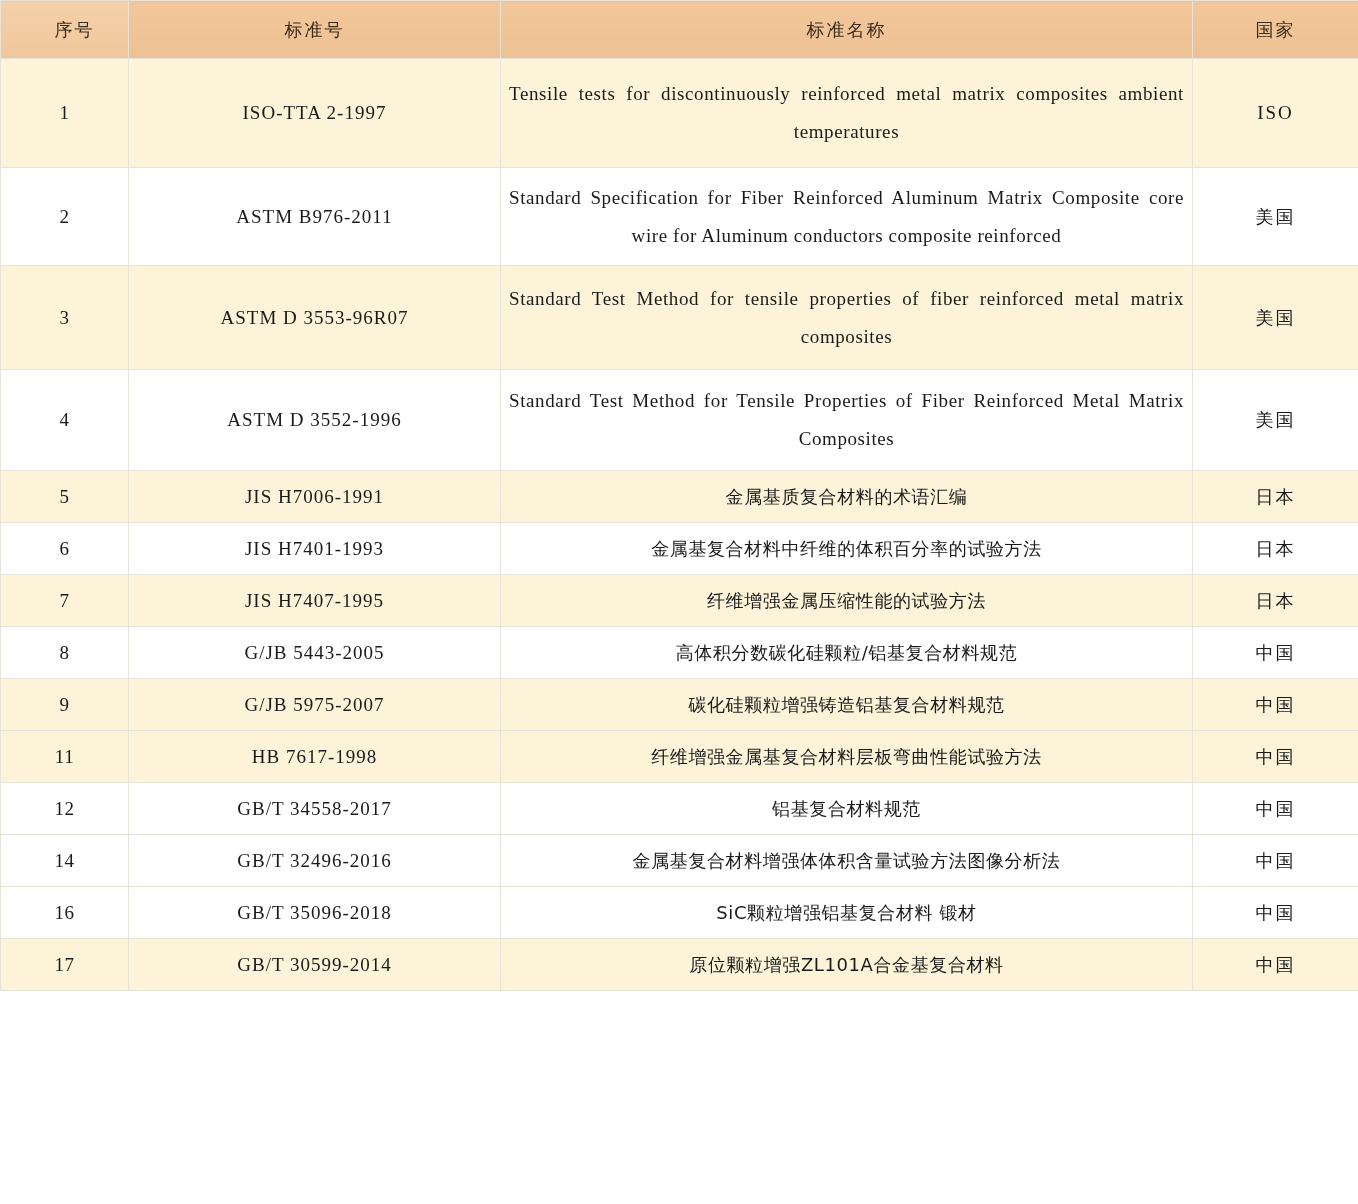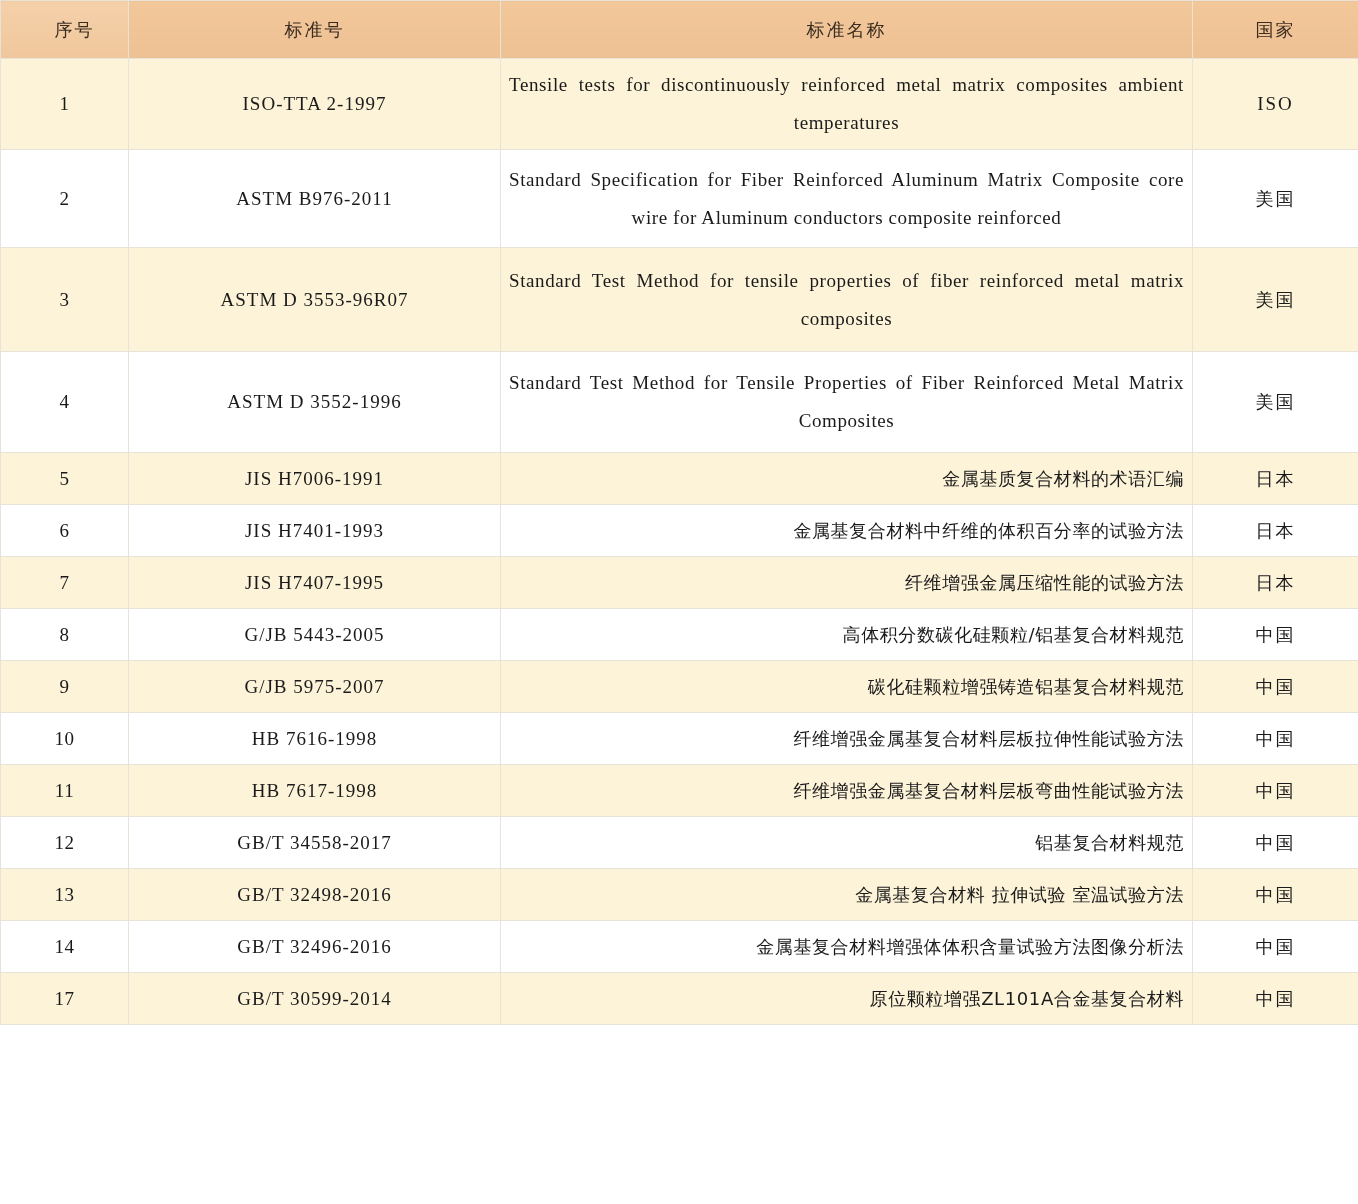--- a/index.html
+++ b/index.html
@@ -61,41 +61,41 @@
   }
   td.num {
     font-size: 19px;
     letter-spacing: 0.5px;
   }
   td.code {
     letter-spacing: 1px;
     margin-top: 44px;
   }
   td.name {
-    text-align: right;
+    text-align: center;
     padding-left: 14px;
     padding-right: 14px;
     letter-spacing: 0.6px;
   }
   td.name.justify {
     text-align: justify;
     text-align-last: center;
     line-height: 2.0;
   }
   td.country {
     letter-spacing: 2px;
   }
   .cn {
     font-family: "DejaVu Sans", "Liberation Sans", sans-serif;
     font-size: 18px;
     letter-spacing: 1.5px;
     margin-left: 16px;
   }
   
-  tr.h1 td { height: 91px; }
+  tr.h1 td { height: 109px; }
   tr.h2 td { height: 98px; }
   tr.h3 td { height: 104px; }
   tr.h4 td { height: 101px; }
   tr.h-s td { height: 52px; }
 </style>
 </head>
 <body>
 
 <div class="table-wrap">
   <table class="std-table">
@@ -171,56 +171,50 @@
         <td class="country cn">中国</td>
       </tr>
 
       <tr class="shade h-s">
         <td class="num">9</td>
         <td class="code">G/JB 5975-2007</td>
         <td class="name cn">碳化硅颗粒增强铸造铝基复合材料规范</td>
         <td class="country cn">中国</td>
       </tr>
 
-      <tr class="plain h-s">
-        <td class="num">10</td>
-        <td class="code">HB 7616-1998</td>
-        <td class="name cn">纤维增强金属基复合材料层板拉伸性能试验方法</td>
-        <td class="country cn">中国</td>
-      </tr>
 
       <tr class="shade h-s">
         <td class="num">11</td>
         <td class="code">HB 7617-1998</td>
         <td class="name cn">纤维增强金属基复合材料层板弯曲性能试验方法</td>
         <td class="country cn">中国</td>
       </tr>
 
       <tr class="plain h-s">
         <td class="num">12</td>
         <td class="code">GB/T 34558-2017</td>
         <td class="name cn">铝基复合材料规范</td>
         <td class="country cn">中国</td>
       </tr>
 
-      <tr class="shade h-s">
-        <td class="num">13</td>
-        <td class="code">GB/T 32498-2016</td>
-        <td class="name cn">金属基复合材料  拉伸试验  室温试验方法</td>
-        <td class="country cn">中国</td>
-      </tr>
 
       <tr class="plain h-s">
         <td class="num">14</td>
         <td class="code">GB/T 32496-2016</td>
         <td class="name cn">金属基复合材料增强体体积含量试验方法图像分析法</td>
         <td class="country cn">中国</td>
       </tr>
 
 
+      <tr class="plain h-s">
+        <td class="num">16</td>
+        <td class="code">GB/T 35096-2018</td>
+        <td class="name cn">SiC颗粒增强铝基复合材料  锻材</td>
+        <td class="country cn">中国</td>
+      </tr>
 
       <tr class="shade h-s">
         <td class="num">17</td>
         <td class="code">GB/T 30599-2014</td>
         <td class="name cn">原位颗粒增强ZL101A合金基复合材料</td>
         <td class="country cn">中国</td>
       </tr>
 
     </tbody>
   </table>

